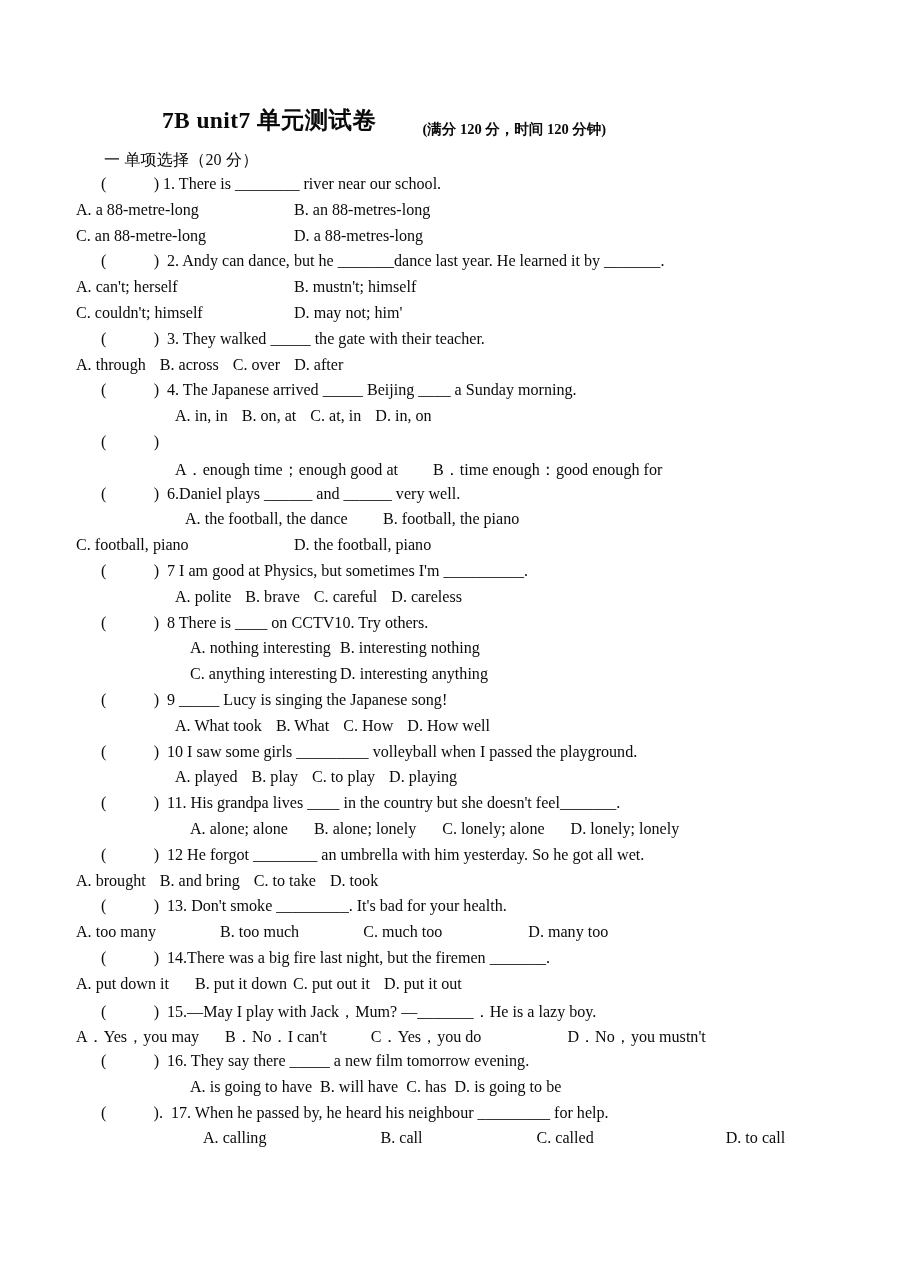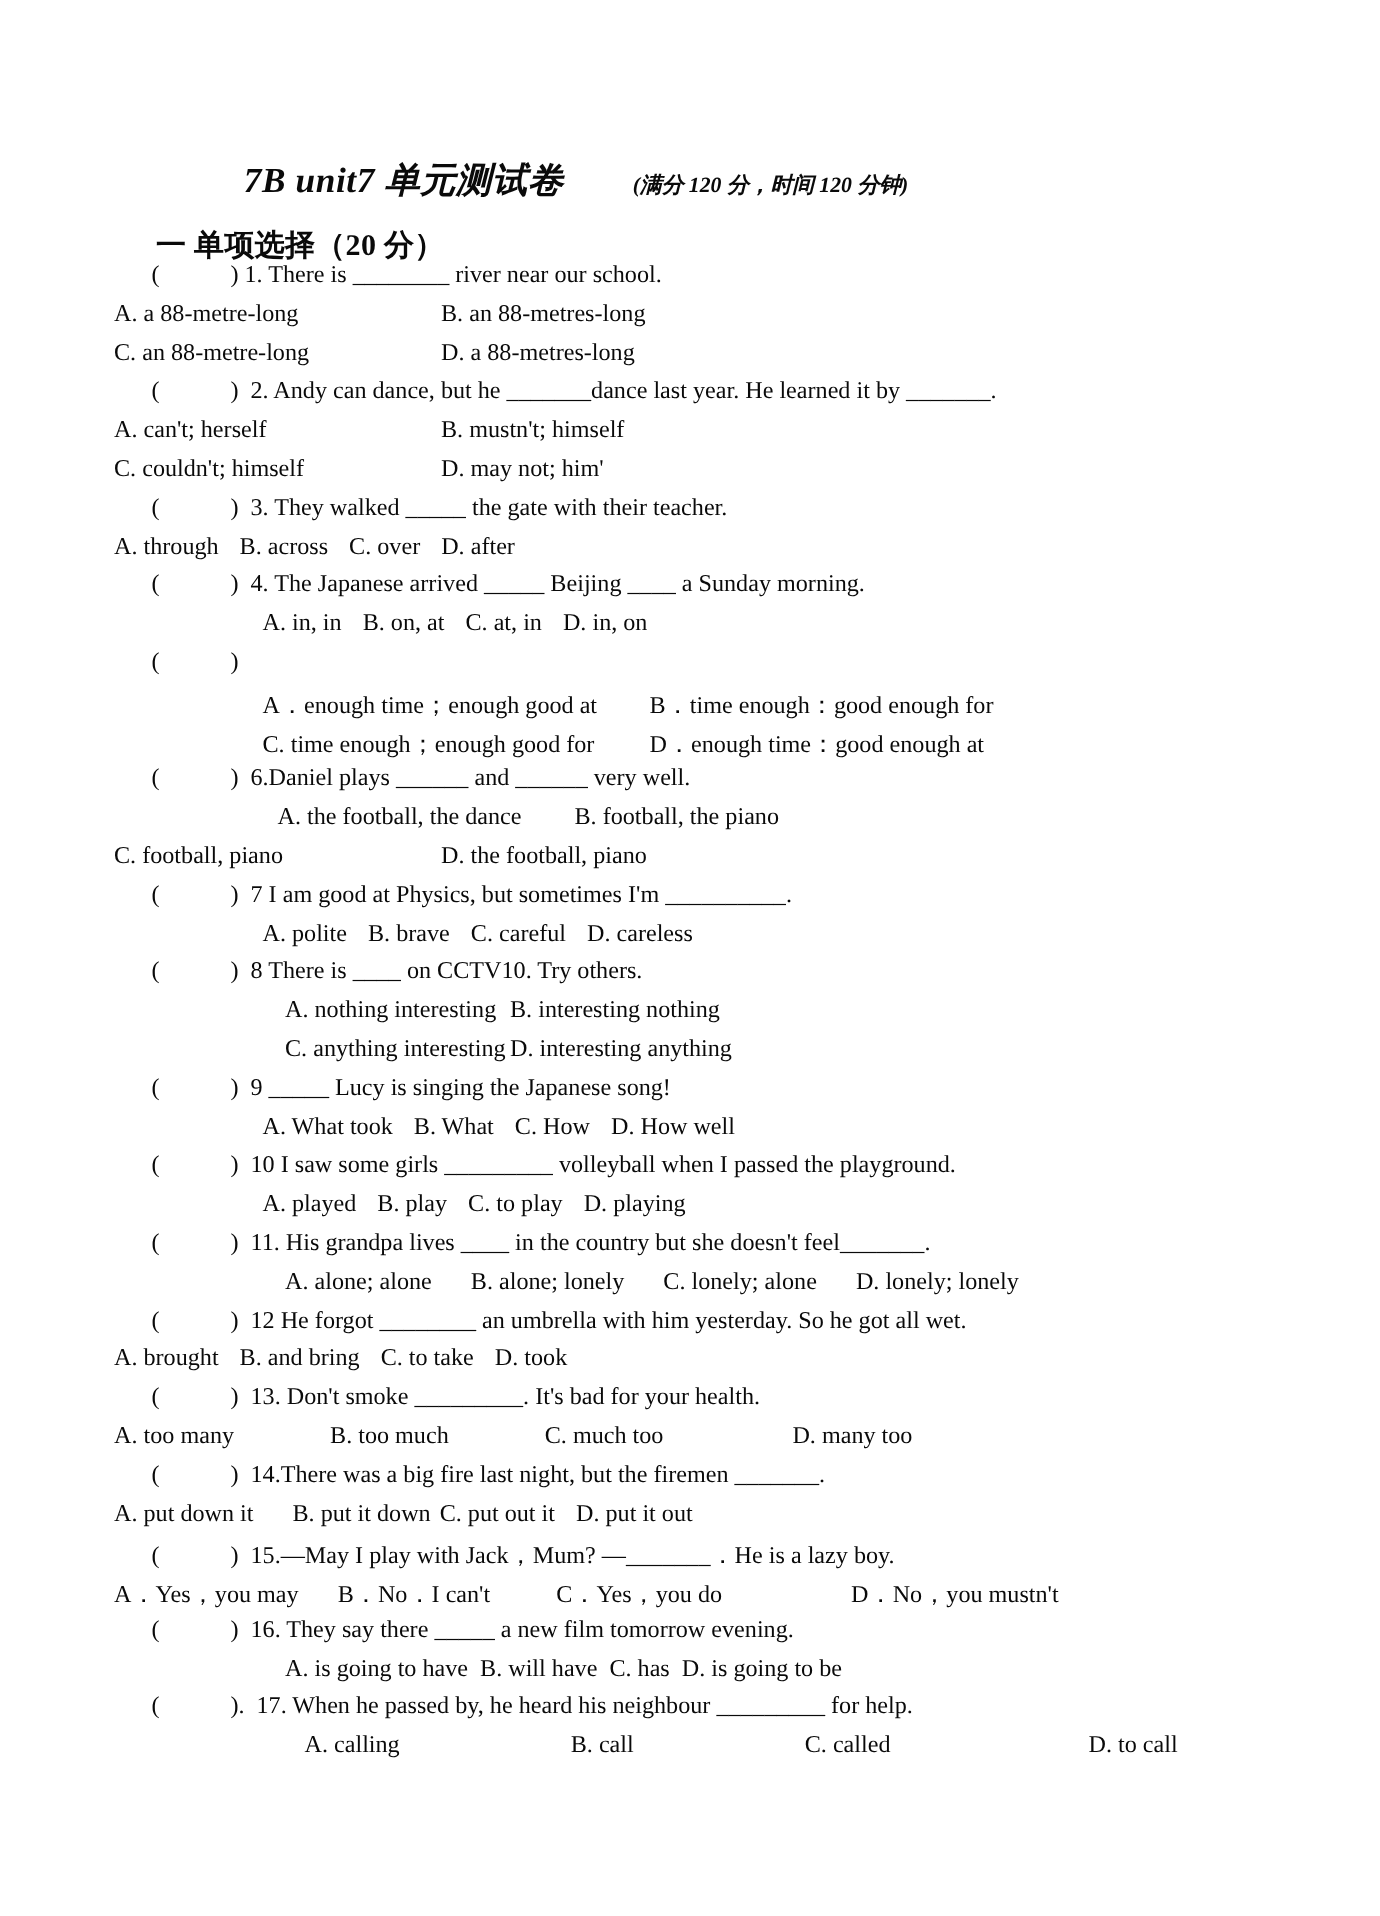--- a/index.html
+++ b/index.html
@@ -22,23 +22,22 @@
     background: #ffffff;
   }
 
   
   .title-row {
     position: absolute;
     left: 0;
     top: 104px;
     width: 768px;
     display: flex;
-    align-items: center;
+    align-items: flex-end;
     justify-content: center;
-    font-style: italic;
   }
   .doc-title {
     font-size: 23.5px;
     font-weight: bold;
     letter-spacing: 0.4px;
     white-space: nowrap;
   }
   .doc-subtitle {
     font-size: 14.5px;
     font-weight: bold;
@@ -46,22 +45,22 @@
     white-space: nowrap;
     position: relative;
     top: 3px;
   }
 
   
   .section-heading {
     position: absolute;
     left: 104px;
     top: 150px;
-    font-size: 20px;
-    font-weight: bold;
+    font-size: 16px;
+    font-weight: normal;
     white-space: nowrap;
     letter-spacing: 0.2px;
   }
 
   
   .qlist {
     position: absolute;
     left: 0;
     top: 175px;
     width: 920px;
@@ -219,24 +218,20 @@
       <div class="qline">
         <span class="bracket">
           <span class="bracket-open">(</span>
           <span class="bracket-close">)</span>
         </span>
       </div>
       <div class="optline ind-2">
         <span class="opt col-a w3">A．enough time；enough good at</span>
         <span class="opt">B．time enough：good enough for</span>
       </div>
-      <div class="optline ind-2">
-        <span class="opt col-a w3">C. time enough；enough good for</span>
-        <span class="opt">D．enough time：good enough at</span>
-      </div>
     </div>
 
     <div class="qblock">
       <div class="qline">
         <span class="bracket">
           <span class="bracket-open">(</span>
           <span class="bracket-close">)</span>
         </span>
         <span class="qtext" style="margin-left:8px">6.Daniel plays ______ and ______ very well.</span>
       </div>

